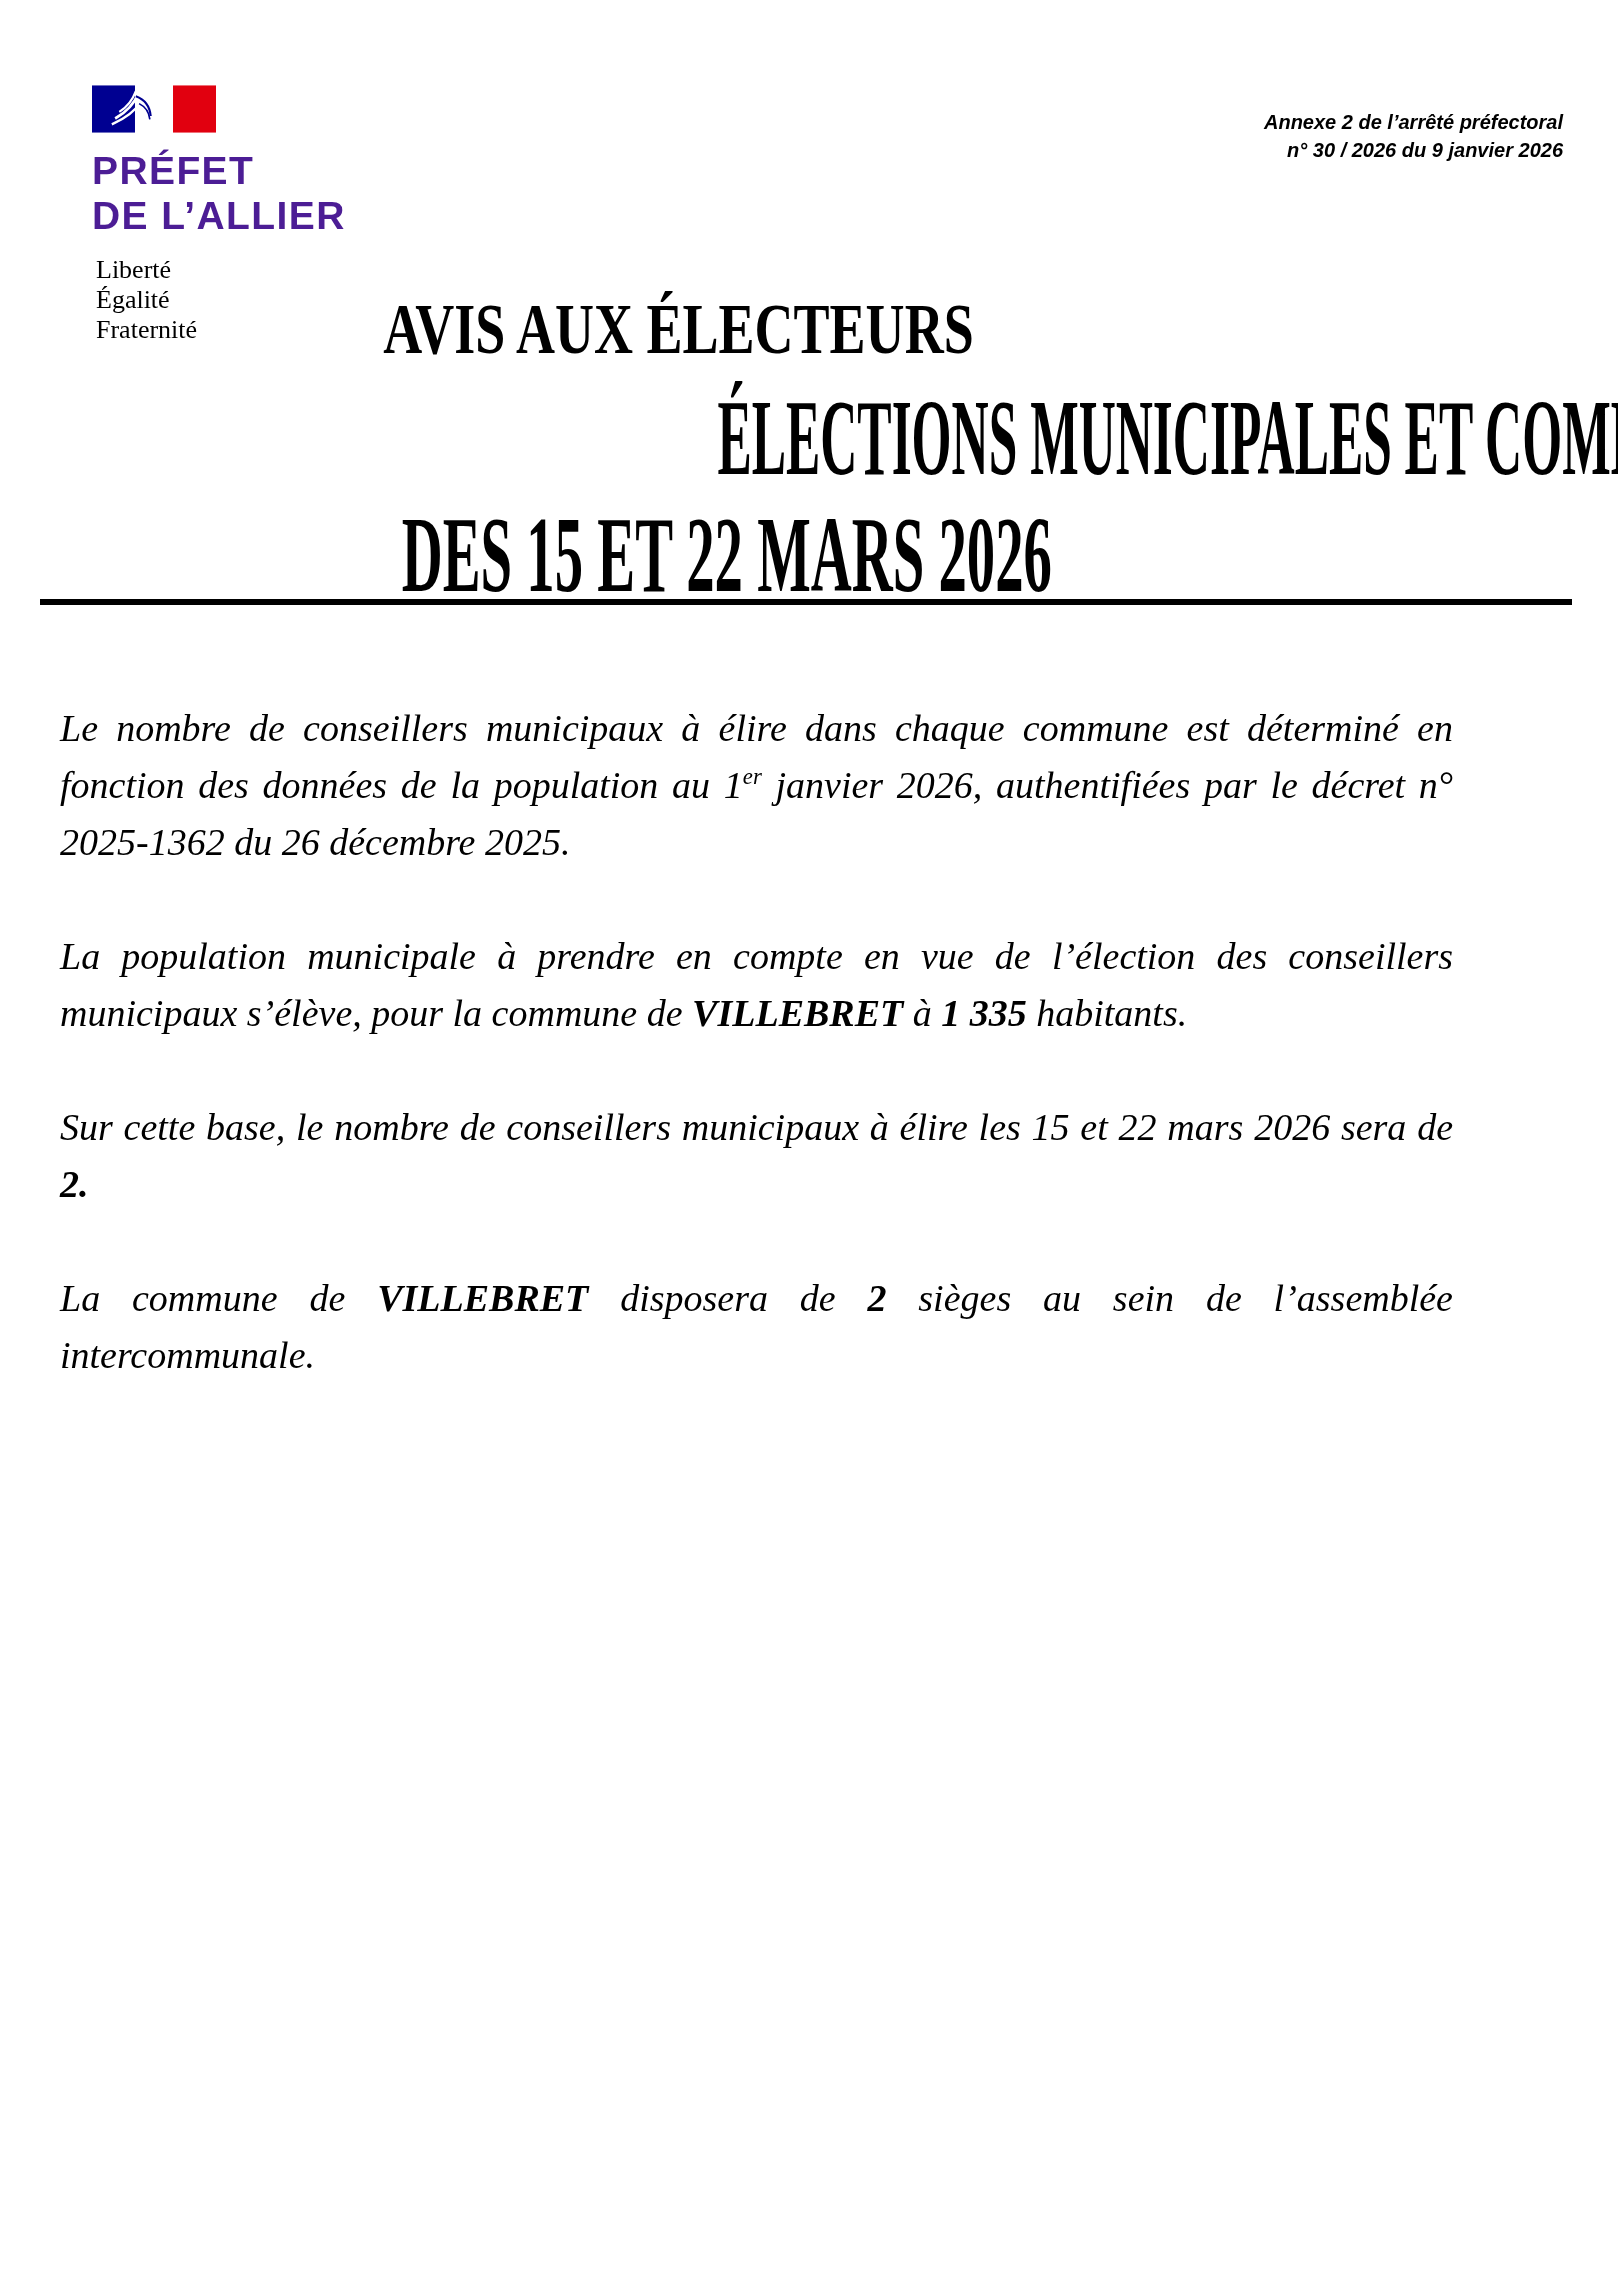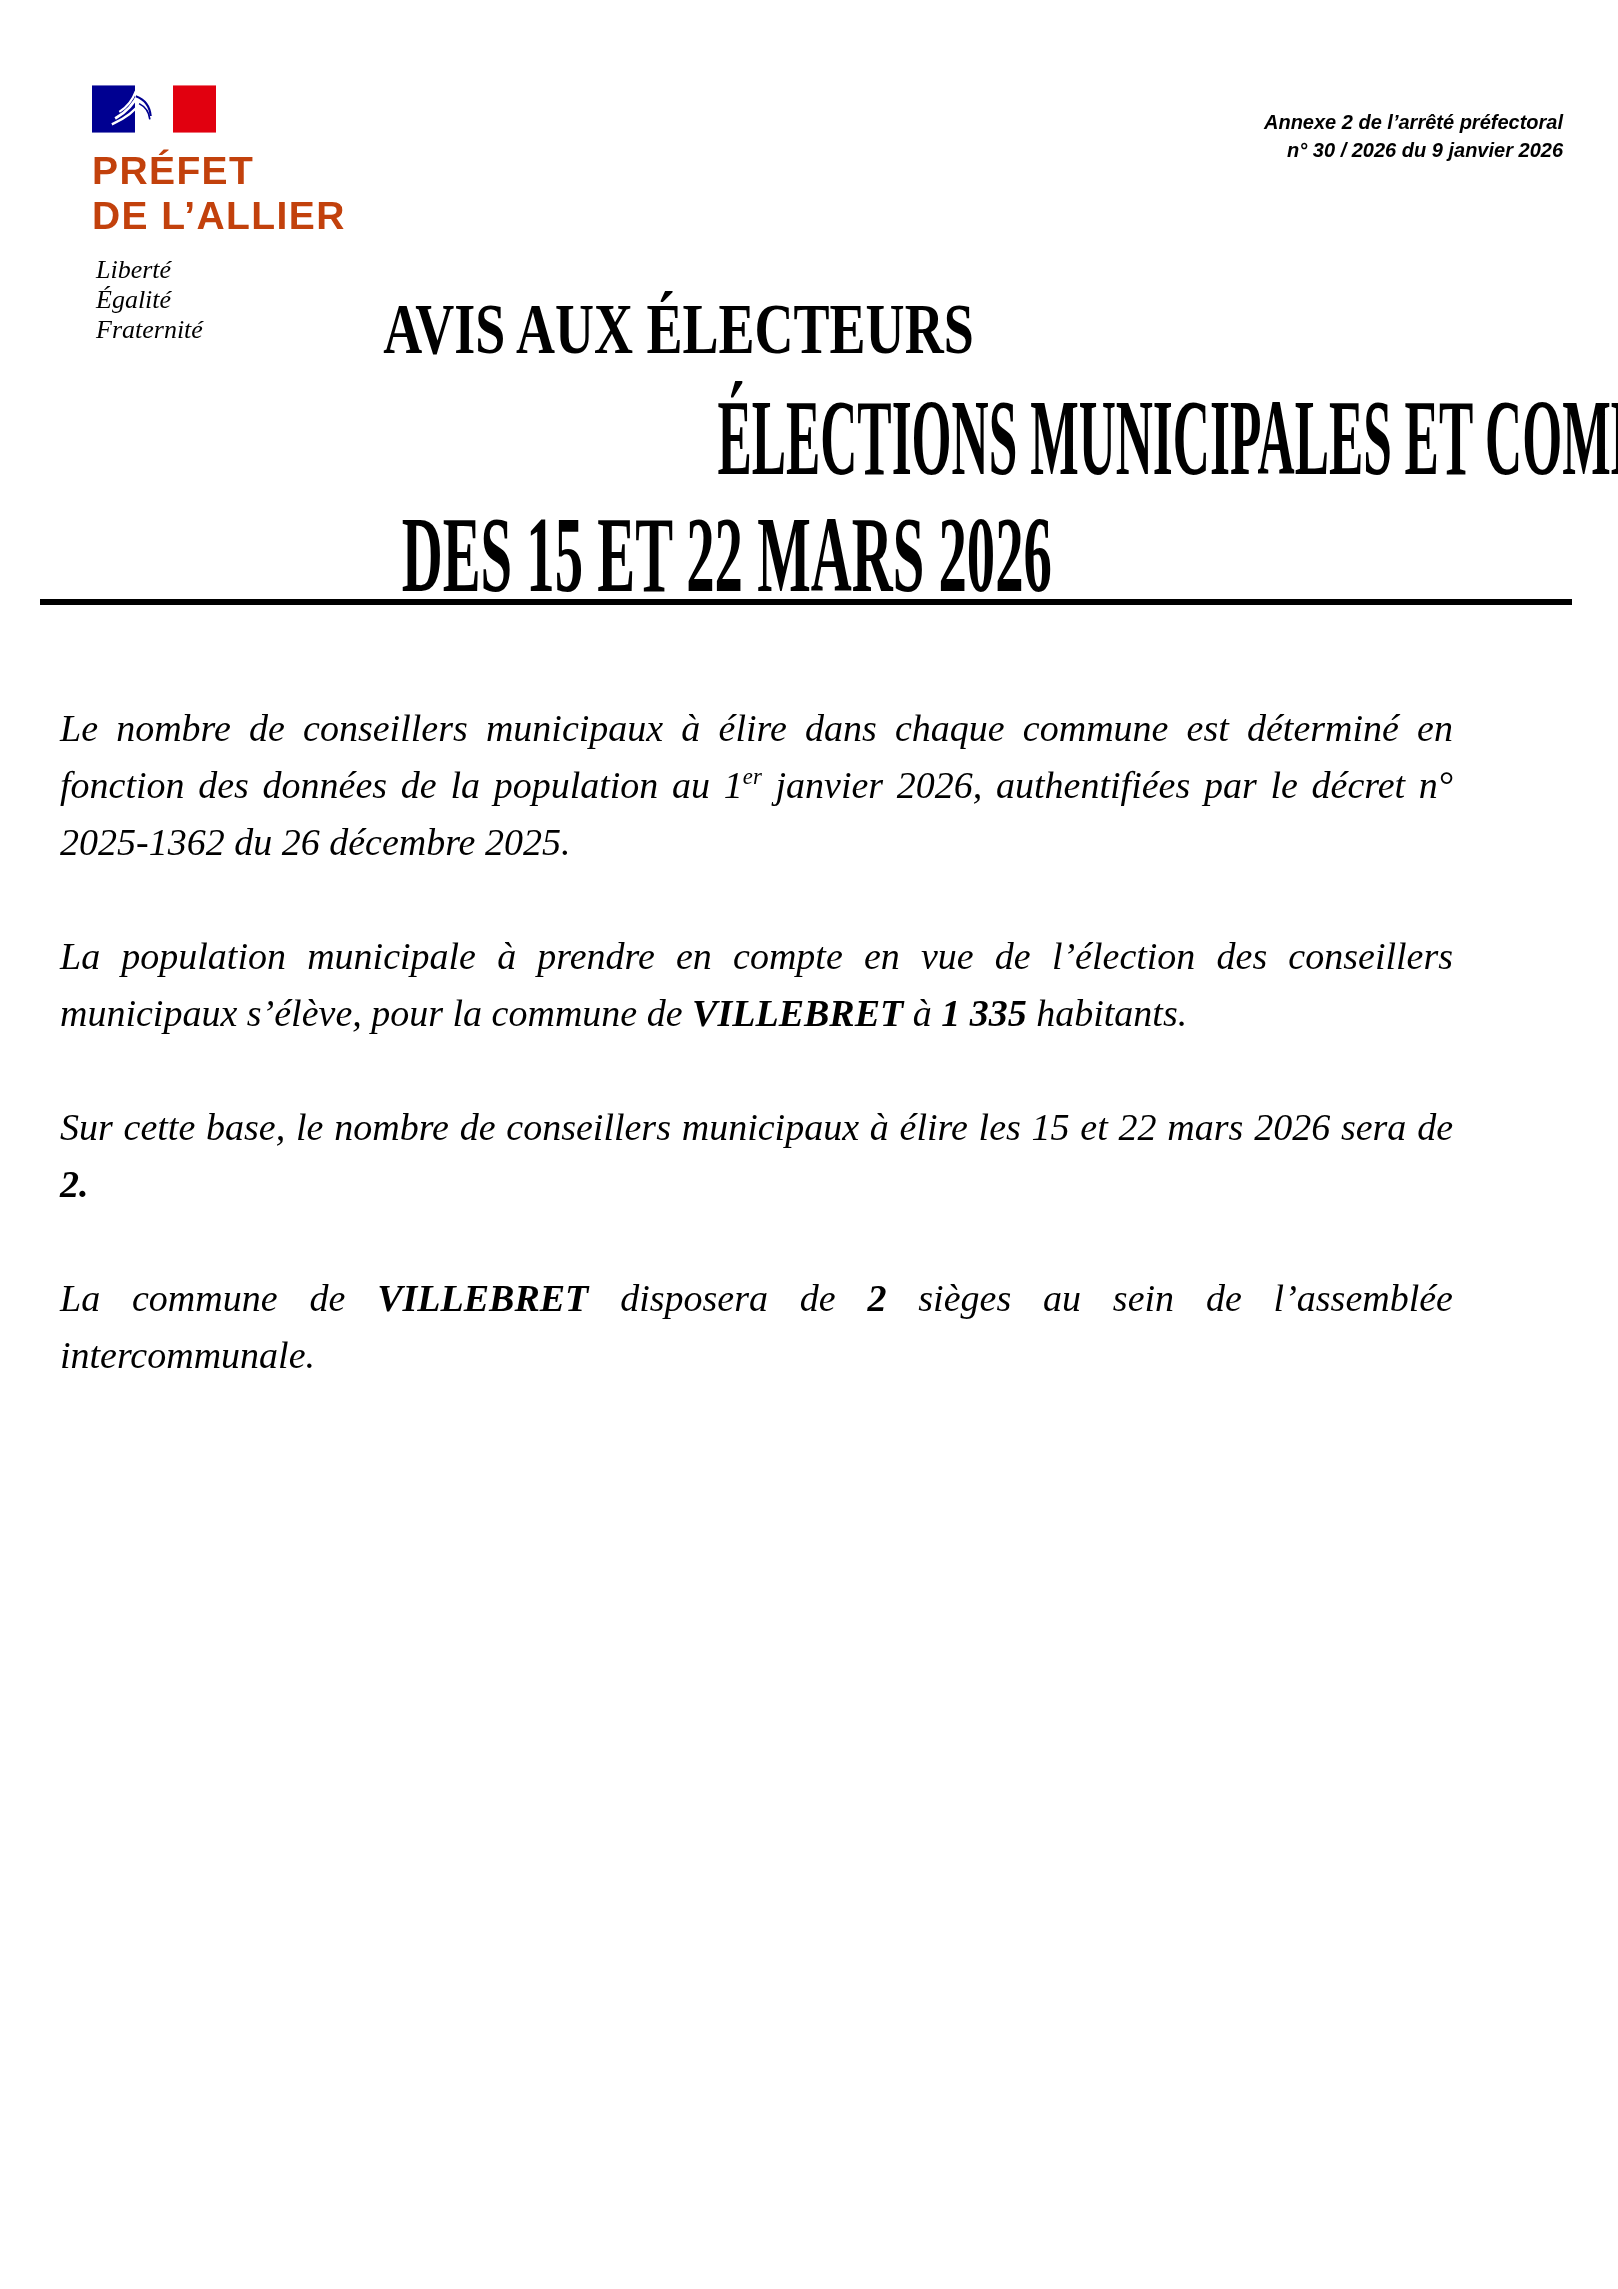--- a/index.html
+++ b/index.html
@@ -10,26 +10,26 @@
     color:#000;
     font-family:"Liberation Serif","DejaVu Serif",serif;
     overflow:hidden;
   }
   
   .flag{position:absolute;left:92px;top:85px;}
   .ministry{
     position:absolute;left:92px;top:148px;
     font-family:"Liberation Sans","DejaVu Sans",sans-serif;
     font-weight:bold;font-size:39px;line-height:45px;
-    letter-spacing:1.4px;color:#c2410c;
+    letter-spacing:1.4px;color:#4c1d95;
   }
   .motto{
     position:absolute;left:96px;top:255px;
     font-family:"Liberation Serif","DejaVu Serif",serif;
-    font-style:italic;font-size:26px;line-height:30px;color:#000;
+    font-size:26px;line-height:30px;color:#000;
   }
   
   .annotation{
     position:absolute;top:108px;right:56px;
     text-align:right;
     font-family:"Liberation Sans","DejaVu Sans",sans-serif;
     font-style:italic;font-weight:bold;
     font-size:20px;line-height:28px;color:#000;
   }
   

